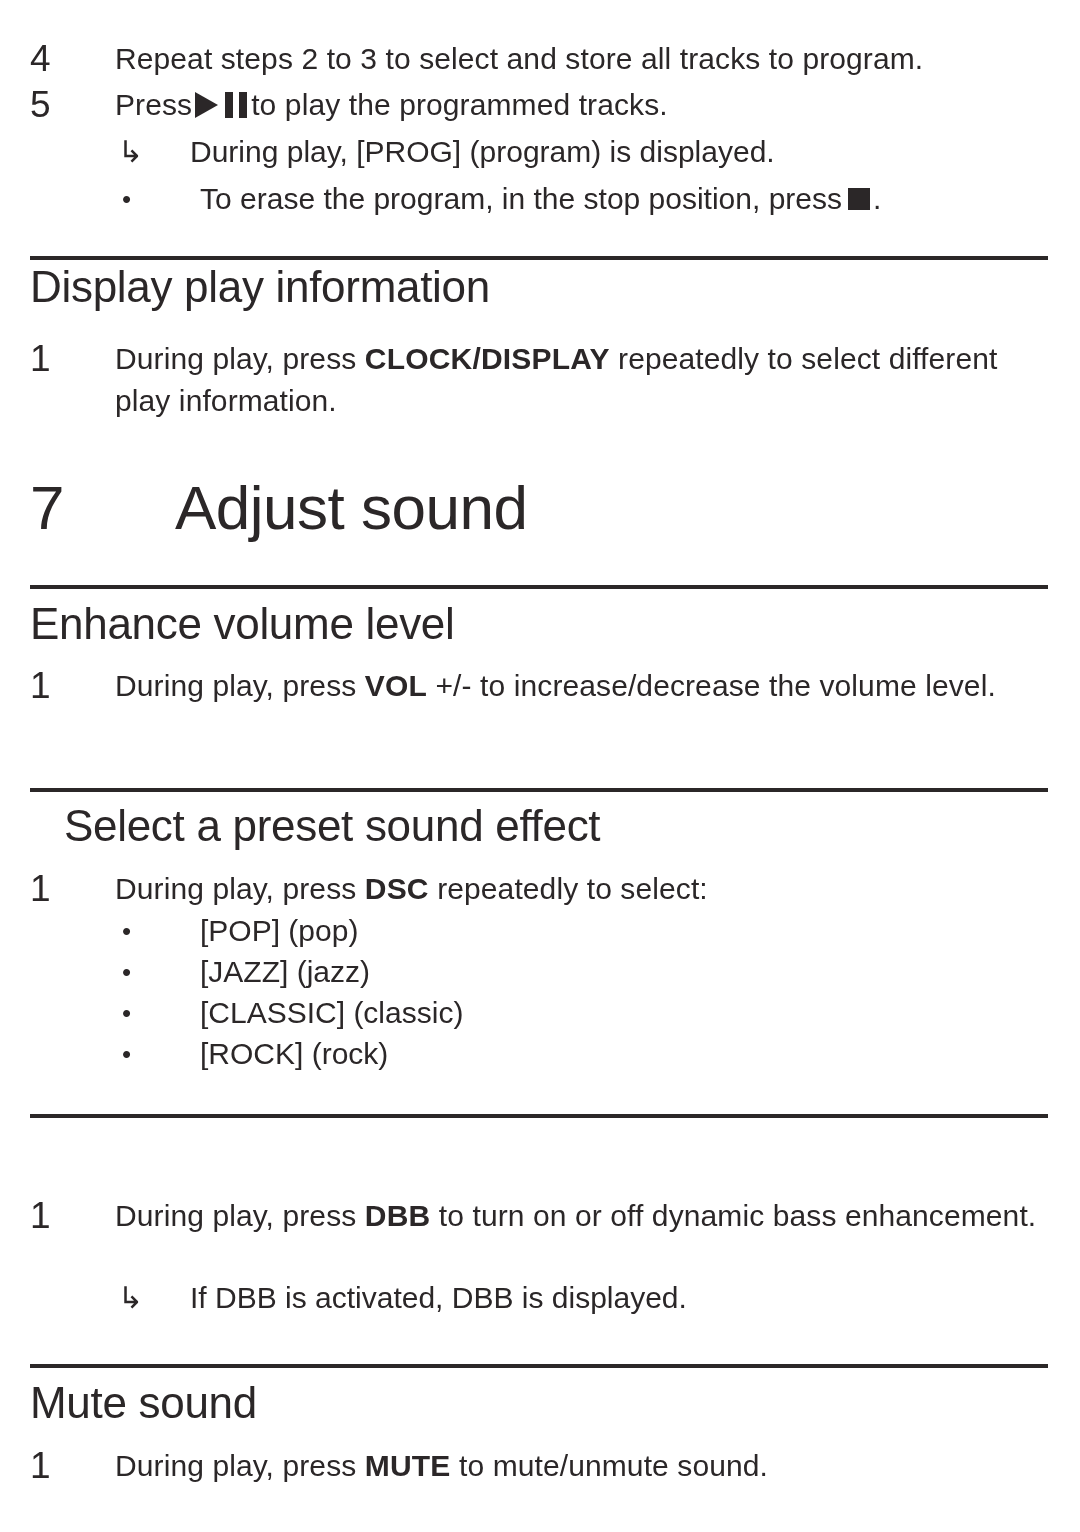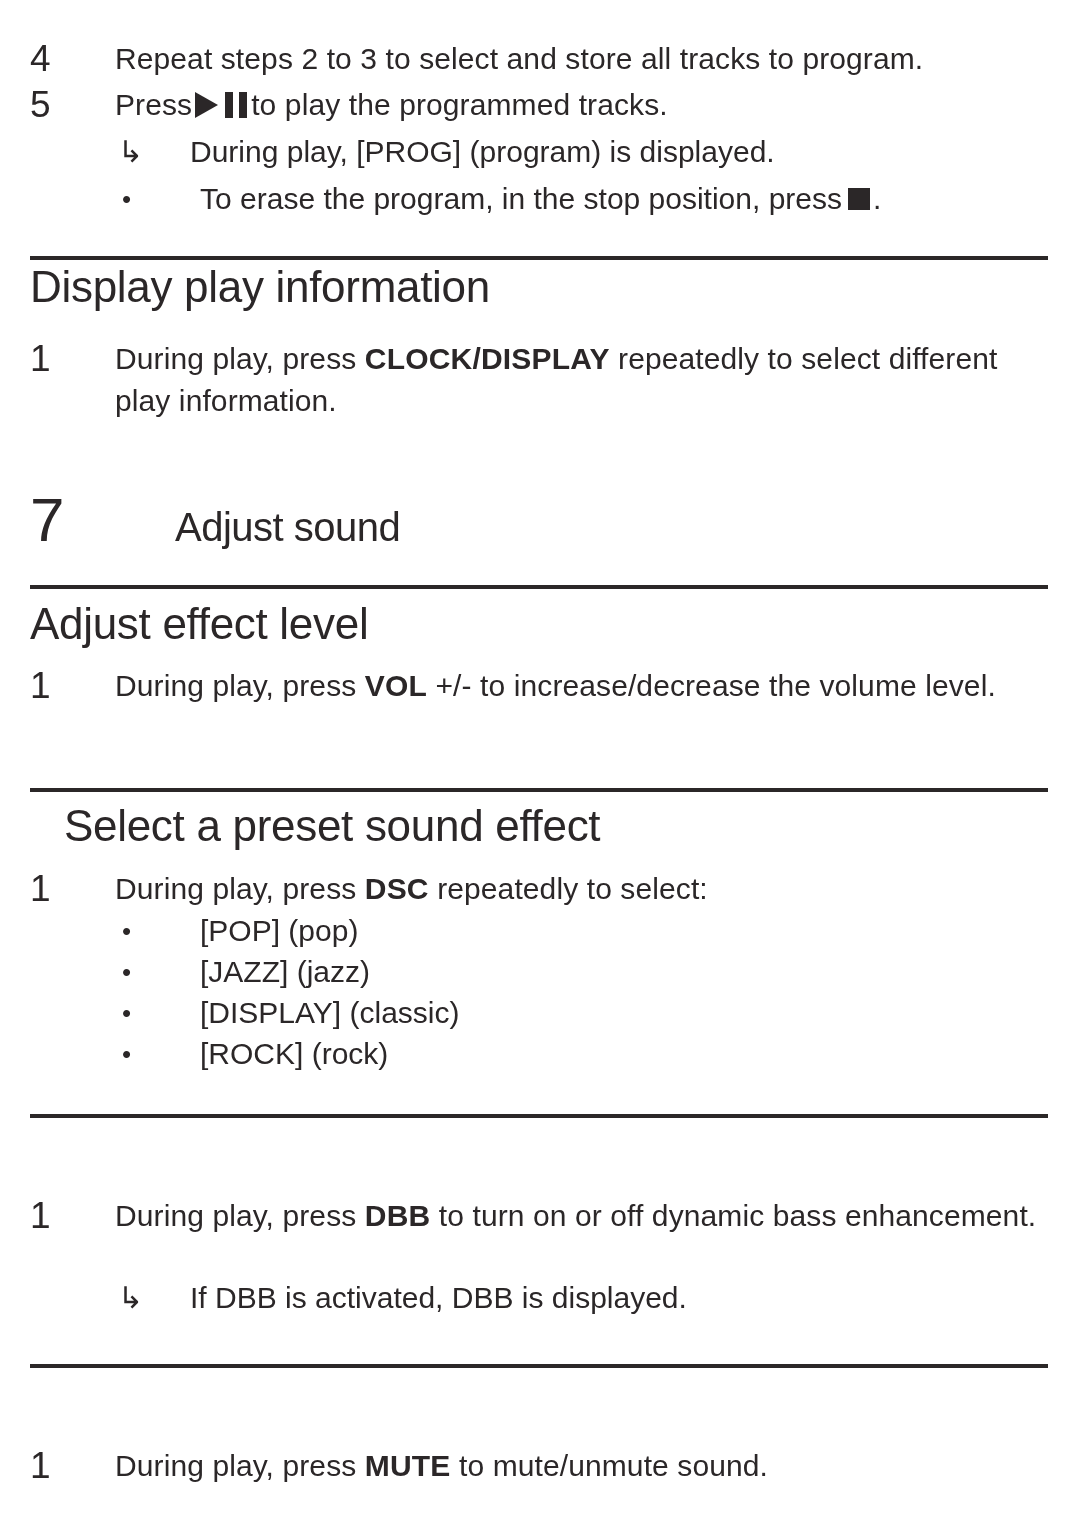--- a/index.html
+++ b/index.html
@@ -42,25 +42,24 @@
   }
   .chapter-num {
     font-size: 62px;
     font-weight: 400;
     line-height: 1;
     width: 145px;
     flex: 0 0 145px;
     letter-spacing: -0.5px;
   }
   .chapter-title {
-    font-size: 40px;
+    font-size: 62px;
     font-weight: 400;
     line-height: 1;
     letter-spacing: -0.5px;
-    margin-top: 30px;
   }
 
   
   .section-title {
     position: absolute;
     left: 30px;
     right: 30px;
     font-size: 44px;
     font-weight: 400;
     line-height: 1.05;
@@ -210,21 +209,21 @@
     <div class="step-num">1</div>
     <div class="step-body"><span>During play, press </span><span class="inline-bold">CLOCK/DISPLAY</span><span> repeatedly to select different play information.</span></div>
   </div>
 
   <div class="chapter" style="top:477px;">
     <div class="chapter-num">7</div>
     <div class="chapter-title">Adjust sound</div>
   </div>
 
   <div class="rule" style="top:585px;"></div>
-  <div class="section-title" style="top:601px;">Adjust effect level</div>
+  <div class="section-title" style="top:601px;">Enhance volume level</div>
 
   <div class="step" style="top:665px;">
     <div class="step-num">1</div>
     <div class="step-body"><span>During play, press </span><span class="inline-bold">VOL</span><span> +/- to increase/decrease the volume level.</span></div>
   </div>
 
   <div class="rule" style="top:788px;"></div>
   <div class="section-title" style="top:803px;margin-left:34px;">Select a preset sound effect</div>
 
   <div class="step" style="top:868px;">
@@ -235,39 +234,40 @@
   <div class="bullet-line" style="top:910px;">
     <div class="bullet-dot">•</div>
     <div class="bullet-text">[POP] (pop)</div>
   </div>
   <div class="bullet-line" style="top:951px;">
     <div class="bullet-dot">•</div>
     <div class="bullet-text">[JAZZ] (jazz)</div>
   </div>
   <div class="bullet-line" style="top:992px;">
     <div class="bullet-dot">•</div>
-    <div class="bullet-text">[DISPLAY] (classic)</div>
+    <div class="bullet-text">[CLASSIC] (classic)</div>
   </div>
   <div class="bullet-line" style="top:1033px;">
     <div class="bullet-dot">•</div>
     <div class="bullet-text">[ROCK] (rock)</div>
   </div>
 
   <div class="rule" style="top:1114px;"></div>
 
   <div class="step" style="top:1195px;">
     <div class="step-num">1</div>
     <div class="step-body"><span>During play, press </span><span class="inline-bold">DBB</span><span> to turn on or off dynamic bass enhancement.</span></div>
   </div>
 
   <div class="result" style="top:1277px;">
     <div class="result-marker">↳</div>
     <div class="result-text">If DBB is activated, DBB is displayed.</div>
   </div>
 
   <div class="rule" style="top:1364px;"></div>
+  <div class="section-title" style="top:1380px;">Mute sound</div>
 
   <div class="step" style="top:1445px;">
     <div class="step-num">1</div>
     <div class="step-body"><span>During play, press </span><span class="inline-bold">MUTE</span><span> to mute/unmute sound.</span></div>
   </div>
 
 </div>
 
 </body></html>

